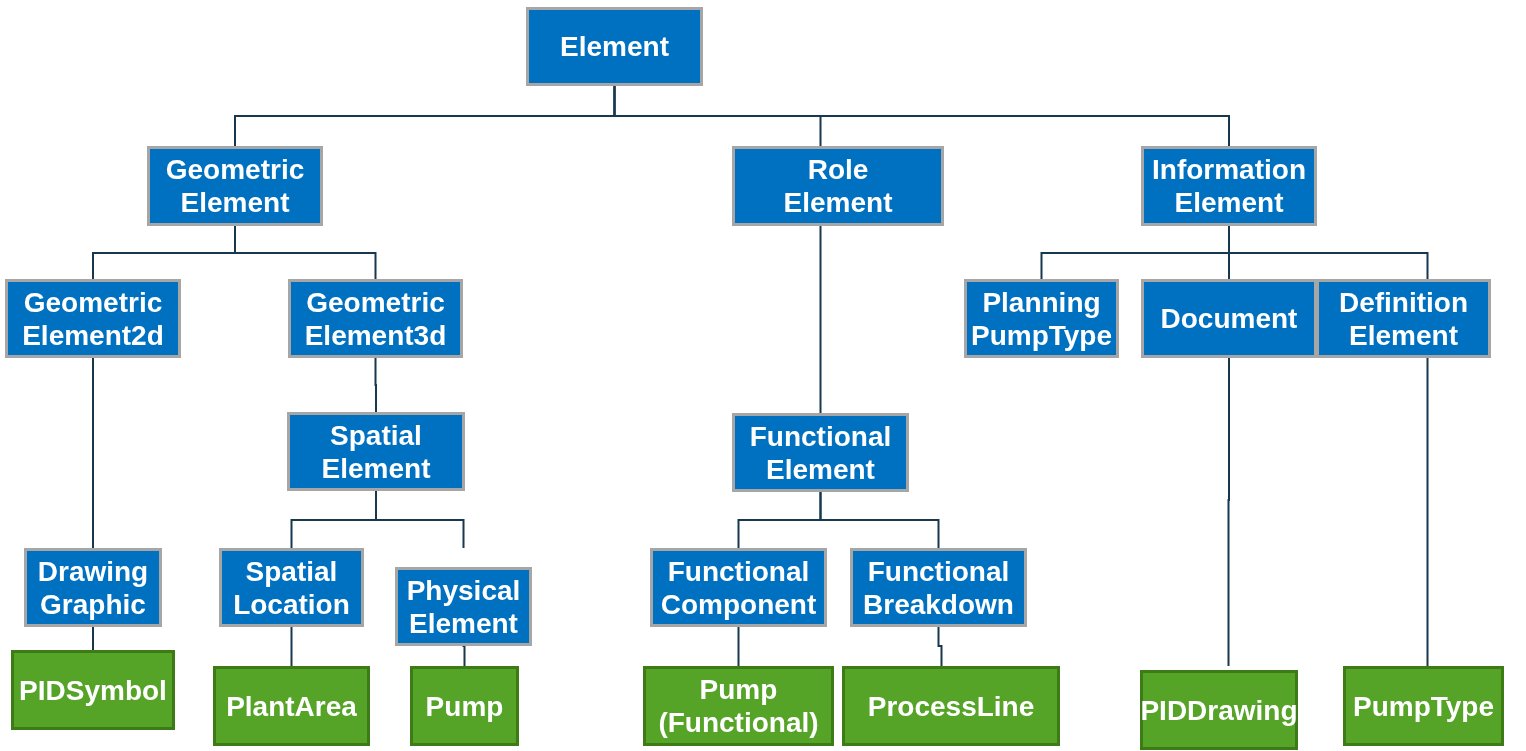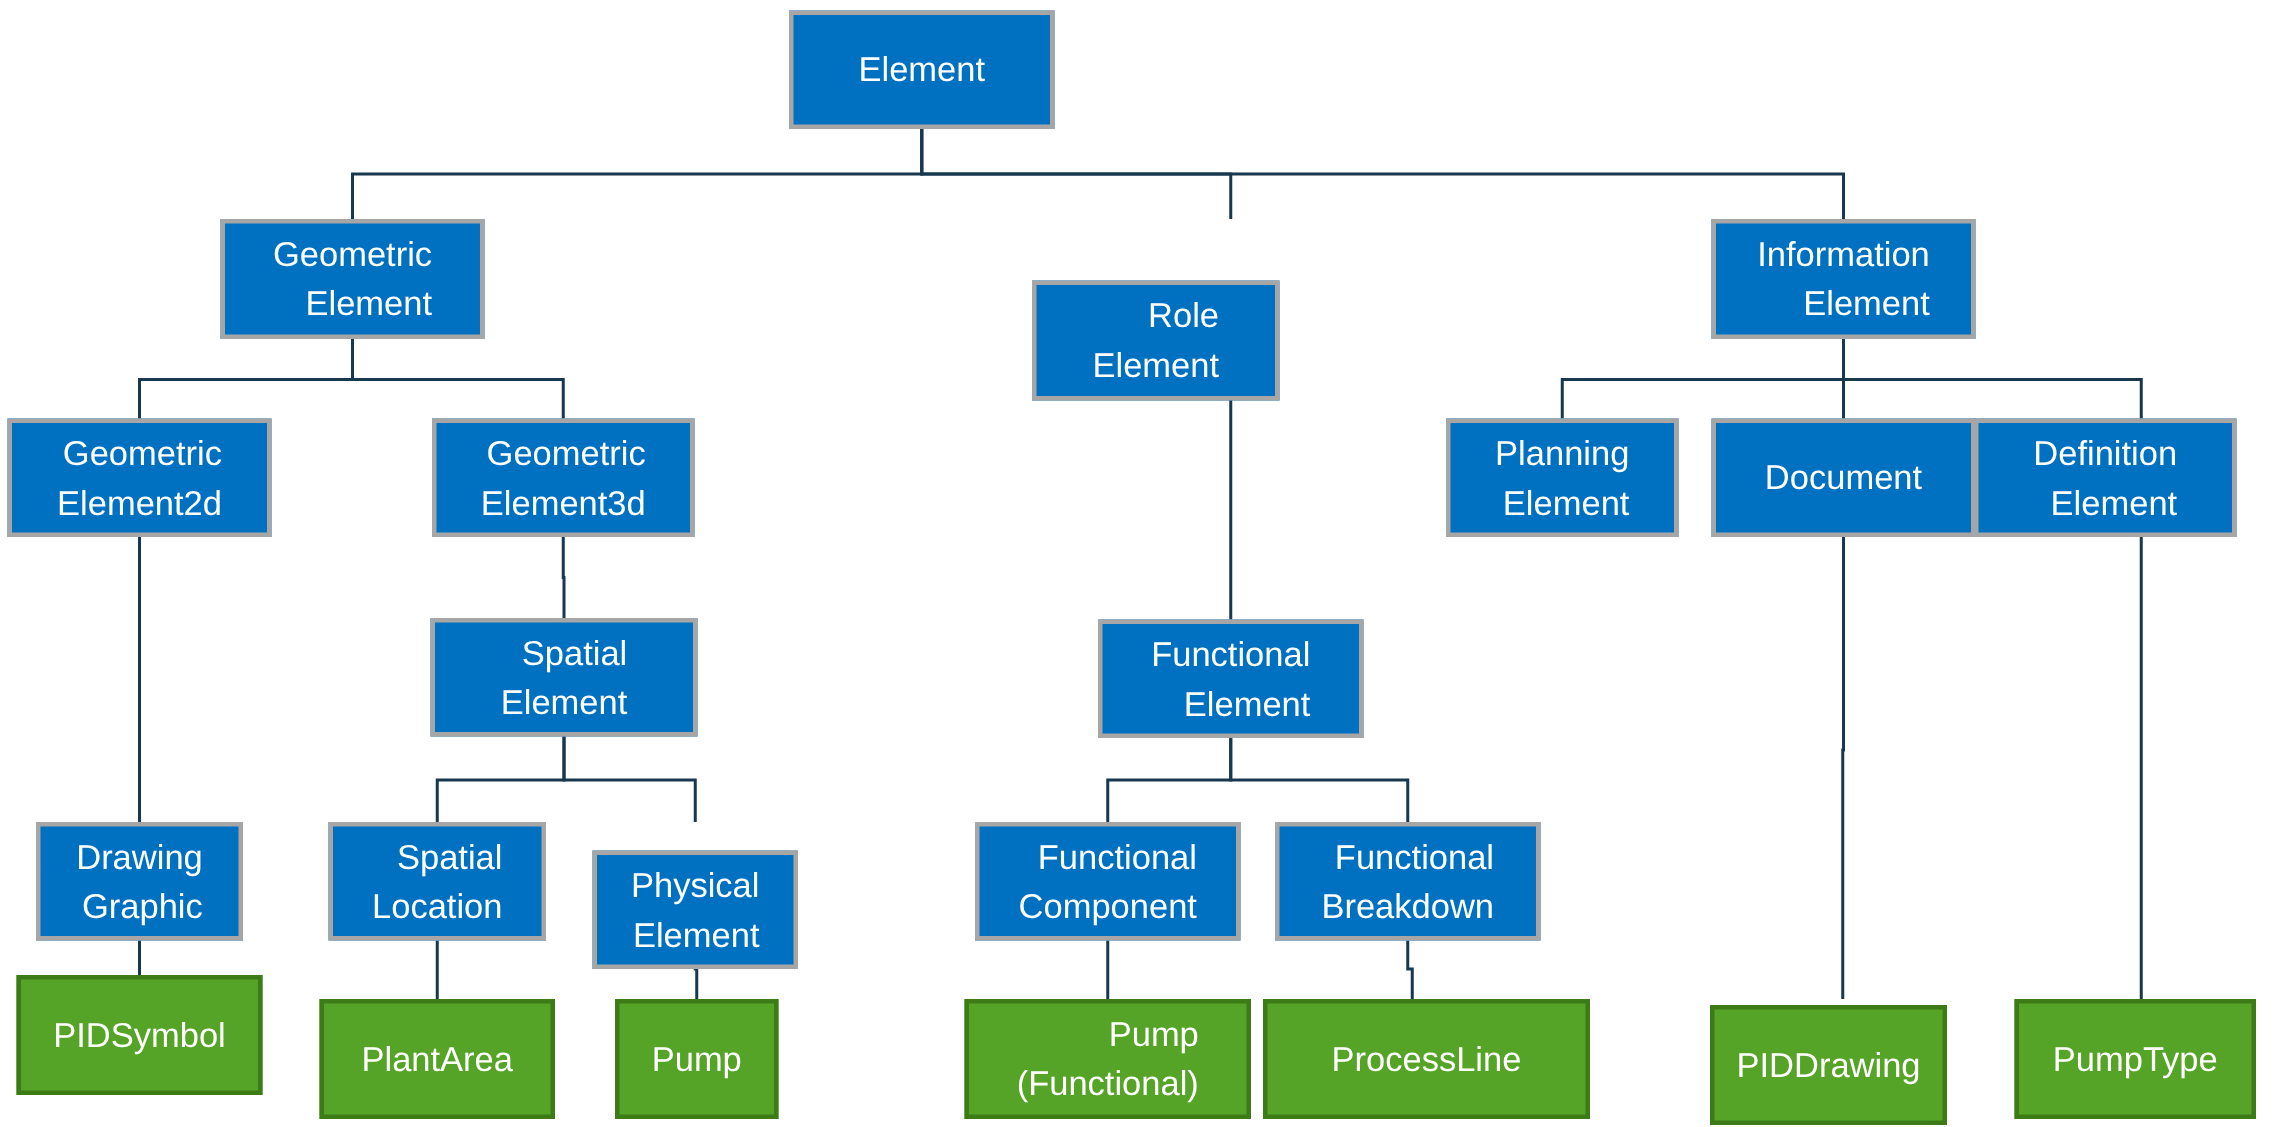--- a/index.html
+++ b/index.html
@@ -15,23 +15,23 @@
     position: absolute;
     left: 0; top: 0;
     width: 1526px; height: 751px;
   }
   .node {
     position: absolute;
     box-sizing: border-box;
     display: flex;
     align-items: center;
     justify-content: center;
-    text-align: right;
-    font-weight: normal;
-    font-size: 23px;
+    text-align: center;
+    font-weight: bold;
+    font-size: 28px;
     line-height: 33px;
     color: var(--label-text, #ffffff);
   }
   .node.class {
     background: var(--class-fill, #0070C0);
     border: 3px solid var(--class-border, #A6A6A6);
   }
   .node.instance {
     background: var(--instance-fill, #55A327);
     border: 3px solid var(--instance-border, #3D7B17);
@@ -66,39 +66,39 @@
       <polyline points="1229,358 1229,500 1228.5,500 1228.5,666" fill="none" stroke="#17384E" stroke-width="2"></polyline>
       <polyline points="1427.5,358 1427.5,500 1427.5,500 1427.5,666" fill="none" stroke="#17384E" stroke-width="2"></polyline>
     </svg>
 <div class="node class" style="left: 526px; top: 7px; width: 177px; height: 79px;">
       <span class="label">Element</span>
     </div>
     <div class="node class" style="left: 147px; top: 146px; width: 176px; height: 80px;">
       <span class="label">Geometric
 Element</span>
     </div>
-    <div class="node class" style="left: 688px; top: 146px; width: 165px; height: 80px; margin-top: 41px;">
+    <div class="node class" style="left: 732px; top: 146px; width: 212px; height: 80px;">
       <span class="label">Role
 Element</span>
     </div>
     <div class="node class" style="left: 1141px; top: 146px; width: 176px; height: 80px;">
       <span class="label">Information
 Element</span>
     </div>
     <div class="node class" style="left: 5px; top: 279px; width: 176px; height: 79px;">
       <span class="label">Geometric
 Element2d</span>
     </div>
     <div class="node class" style="left: 288px; top: 279px; width: 175px; height: 79px;">
       <span class="label">Geometric
 Element3d</span>
     </div>
     <div class="node class" style="left: 964px; top: 279px; width: 155px; height: 79px;">
       <span class="label">Planning
-Element</span>
+PumpType</span>
     </div>
     <div class="node class" style="left: 1141px; top: 279px; width: 176px; height: 79px;">
       <span class="label">Document</span>
     </div>
     <div class="node class" style="left: 1316px; top: 279px; width: 175px; height: 79px;">
       <span class="label">Definition
 Element</span>
     </div>
     <div class="node class" style="left: 287px; top: 412px; width: 178px; height: 79px;">
       <span class="label">Spatial

